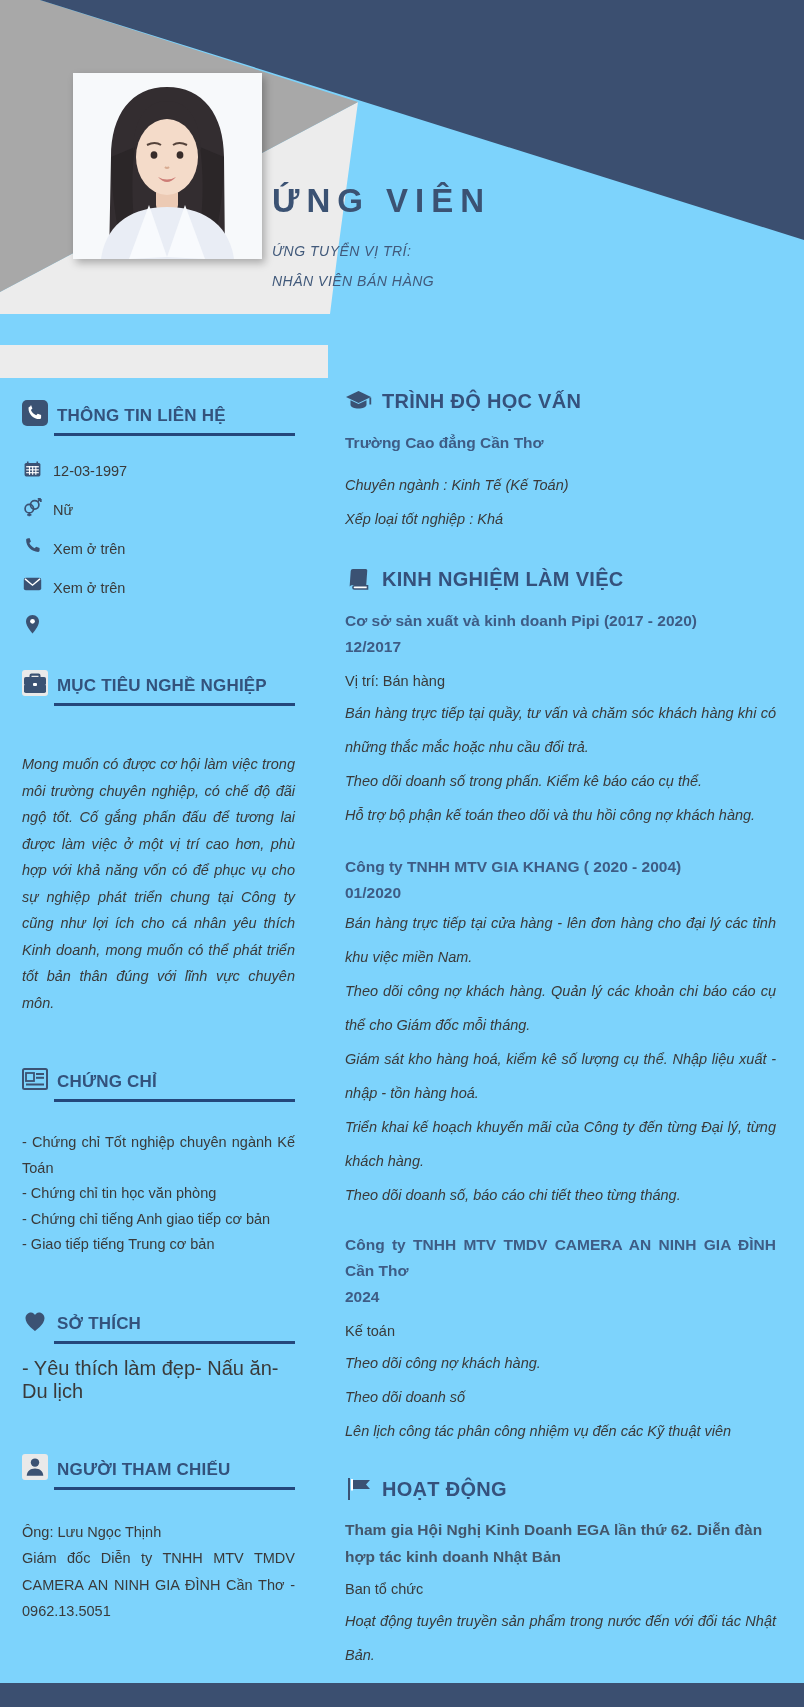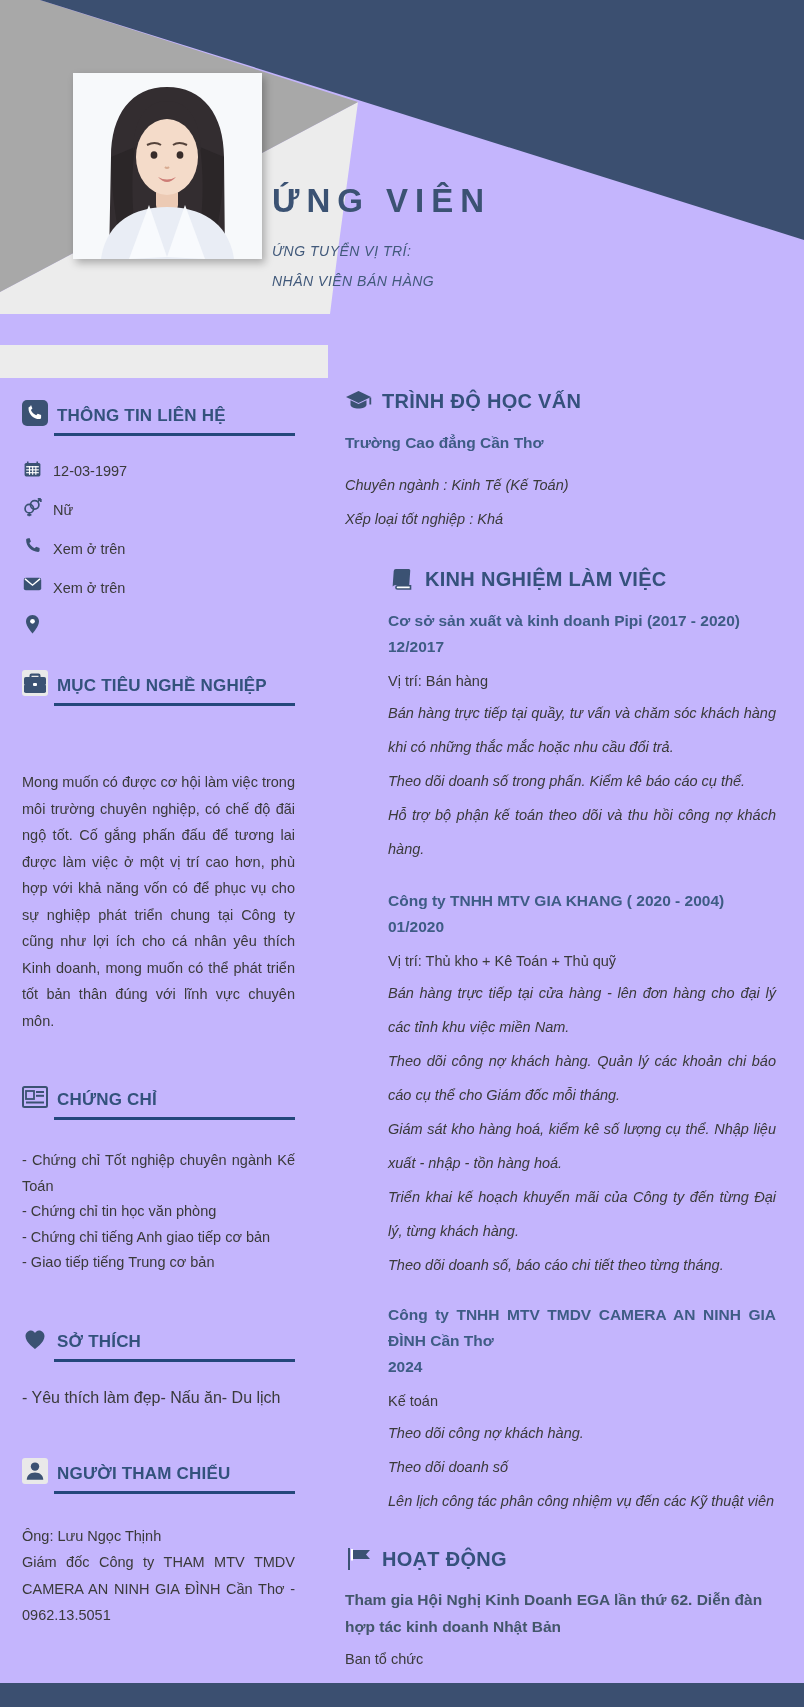--- a/index.html
+++ b/index.html
@@ -1,16 +1,16 @@
 <!DOCTYPE html>
 <html><head>
 <meta charset="utf-8">
 <style>
   html,body{margin:0;padding:0;background:#fff;}
-  .page{position:relative;width:804px;height:1707px;overflow:hidden;background:#c4b5fd;
+  .page{position:relative;width:804px;height:1707px;overflow:hidden;background:#7dd3fc;
         font-family:"Liberation Sans","DejaVu Sans",sans-serif;color:#3c3c3c;}
 
   
   .hdr{position:absolute;left:0;top:0;width:804px;height:380px;}
   .shape{position:absolute;left:0;top:0;width:804px;height:380px;}
   .shape.pale{background:#ececec;clip-path:polygon(358px 102px,0px 292px,0px 314px,330px 314px,338px 250px);z-index:1;}
   .shape.gray{background:#a8a8a8;clip-path:polygon(0px 0px,40px 0px,358px 102px,0px 292px);z-index:2;}
   .shape.blue{background:#3b4f70;clip-path:polygon(40px 0px,804px 0px,804px 240px);z-index:3;}
   .pale-band{position:absolute;left:0;top:345px;width:328px;height:33px;background:#ececec;z-index:1;}
   .photo{position:absolute;left:73px;top:73px;width:189px;height:186px;z-index:4;
@@ -28,40 +28,40 @@
   .lhead{display:flex;align-items:flex-end;gap:9px;}
   .lhead .ic{width:26px;height:26px;flex:0 0 26px;display:flex;align-items:center;justify-content:center;}
   .ic-bg{background:#e9e9e9;border-radius:3px;}
   .lhead-text{font-size:17px;font-weight:bold;color:#33527c;letter-spacing:.2px;white-space:nowrap;}
   .lrule{height:3px;background:#24477b;margin:7px 0 0 32px;}
   .crow{display:flex;gap:11px;margin-bottom:13px;font-size:14.5px;color:#3a3a3a;}
   .crow .ic{width:20px;flex:0 0 20px;display:flex;justify-content:center;padding-top:1px;}
   .crow .ctext{line-height:26px;}
   .contact-list{margin-top:22px;}
   .sec-objective{margin-top:36px;}
-  .obj-body{margin-top:63px;font-size:14.5px;line-height:26.5px;text-align:justify;color:#3a3a3a;}
+  .obj-body{margin-top:45px;font-size:14.5px;line-height:26.5px;text-align:justify;color:#3a3a3a;font-style:italic;}
   .sec-certs{margin-top:50px;}
   .cert-list{margin-top:28px;}
   .cert-list p{margin:0;font-size:14.5px;line-height:25.5px;text-align:justify;color:#3a3a3a;}
   .sec-hobbies{margin-top:50px;}
-  .hobby-line{margin-top:27px;font-size:16px;color:#3a3a3a;}
+  .hobby-line{margin-top:13px;font-size:20px;color:#3a3a3a;}
   .sec-refs{margin-top:51px;}
   .ref-block{margin-top:29px;font-size:14.5px;line-height:26.5px;color:#3a3a3a;}
   .ref-block .just{text-align:justify;}
 
   
   .rhead{display:flex;align-items:center;gap:10px;margin:0;}
   .rhead .ic{width:27px;height:26px;flex:0 0 27px;display:flex;align-items:center;justify-content:center;}
   .rhead-text{font-size:20px;font-weight:bold;color:#35517c;letter-spacing:.3px;white-space:nowrap;}
   .school,.job-title{font-size:15.5px;font-weight:bold;color:#3e5c85;line-height:26px;margin:0;text-align:justify;}
   .edu-school{margin-top:16px;}
   .edu-lines{margin-top:12px;}
   .jline{margin:0;font-size:14.5px;line-height:34px;color:#3a3a3a;font-style:italic;}
   .just{text-align:justify;}
-  .sec-exp{margin-top:30px;margin-left:43px;}
+  .sec-exp{margin-top:30px;}
   .job1{margin-top:16px;}
   .job2{margin-top:22px;}
   .job3{margin-top:20px;}
   .pos-line{margin:6px 0 0 0;font-size:14.5px;line-height:30px;color:#3a3a3a;}
   .sec-act{margin-top:28px;}
   .act-title{margin:14px 0 0 0;font-size:15.5px;font-weight:bold;color:#43566b;line-height:27px;}
   .act-sub{margin:4px 0 0 0;font-size:14.5px;line-height:30px;color:#3a3a3a;}
 
   .footer-band{position:absolute;left:0;bottom:0;width:804px;height:24px;background:#3b4f70;}
   svg .st{fill:#3b5273;}
@@ -234,21 +234,21 @@
           <svg width="22" height="22" viewBox="0 0 24 24">
               <circle cx="12" cy="7.2" r="4.6" class="st"></circle>
               <path class="st" d="M3 21.5 c0-5 4-8 9-8 s9 3 9 8 z"></path>
             </svg>
         </span>
         <span class="lhead-text">NGƯỜI THAM CHIẾU</span>
       </div>
       <div class="lrule"></div>
       <div class="ref-block">
         <div>Ông: Lưu Ngọc Thịnh</div>
-        <div class="just">Giám đốc Công ty THAM MTV TMDV CAMERA AN NINH GIA ĐÌNH Cần Thơ - 0962.13.5051</div>
+        <div class="just">Giám đốc Diễn ty TNHH MTV TMDV CAMERA AN NINH GIA ĐÌNH Cần Thơ - 0962.13.5051</div>
       </div>
     </section>
   </aside>
 
   <main class="col-right">
 
     <section>
       <div class="rhead">
         <span class="ic">
           <svg width="27" height="24" viewBox="0 0 27 24">
@@ -282,21 +282,20 @@
         <p class="job-title">12/2017</p>
         <p class="pos-line">Vị trí: Bán hàng</p>
         <p class="jline just">Bán hàng trực tiếp tại quầy, tư vấn và chăm sóc khách hàng khi có những thắc mắc hoặc nhu cầu đổi trả.</p>
         <p class="jline just">Theo dõi doanh số trong phấn. Kiểm kê báo cáo cụ thể.</p>
         <p class="jline just">Hỗ trợ bộ phận kế toán theo dõi và thu hồi công nợ khách hàng.</p>
       </div>
 
       <div class="job2">
         <p class="job-title">Công ty TNHH MTV GIA KHANG ( 2020 - 2004)</p>
         <p class="job-title">01/2020</p>
-        <p class="pos-line">Vị trí: Thủ kho + Kê Toán + Thủ quỹ</p>
         <p class="jline just">Bán hàng trực tiếp tại cửa hàng - lên đơn hàng cho đại lý các tỉnh khu việc miền Nam.</p>
         <p class="jline just">Theo dõi công nợ khách hàng. Quản lý các khoản chi báo cáo cụ thể cho Giám đốc mỗi tháng.</p>
         <p class="jline just">Giám sát kho hàng hoá, kiểm kê số lượng cụ thể. Nhập liệu xuất - nhập - tồn hàng hoá.</p>
         <p class="jline just">Triển khai kế hoạch khuyến mãi của Công ty đến từng Đại lý, từng khách hàng.</p>
         <p class="jline just">Theo dõi doanh số, báo cáo chi tiết theo từng tháng.</p>
       </div>
 
       <div class="job3">
         <p class="job-title">Công ty TNHH MTV TMDV CAMERA AN NINH GIA ĐÌNH Cần Thơ</p>
         <p class="job-title">2024</p>

